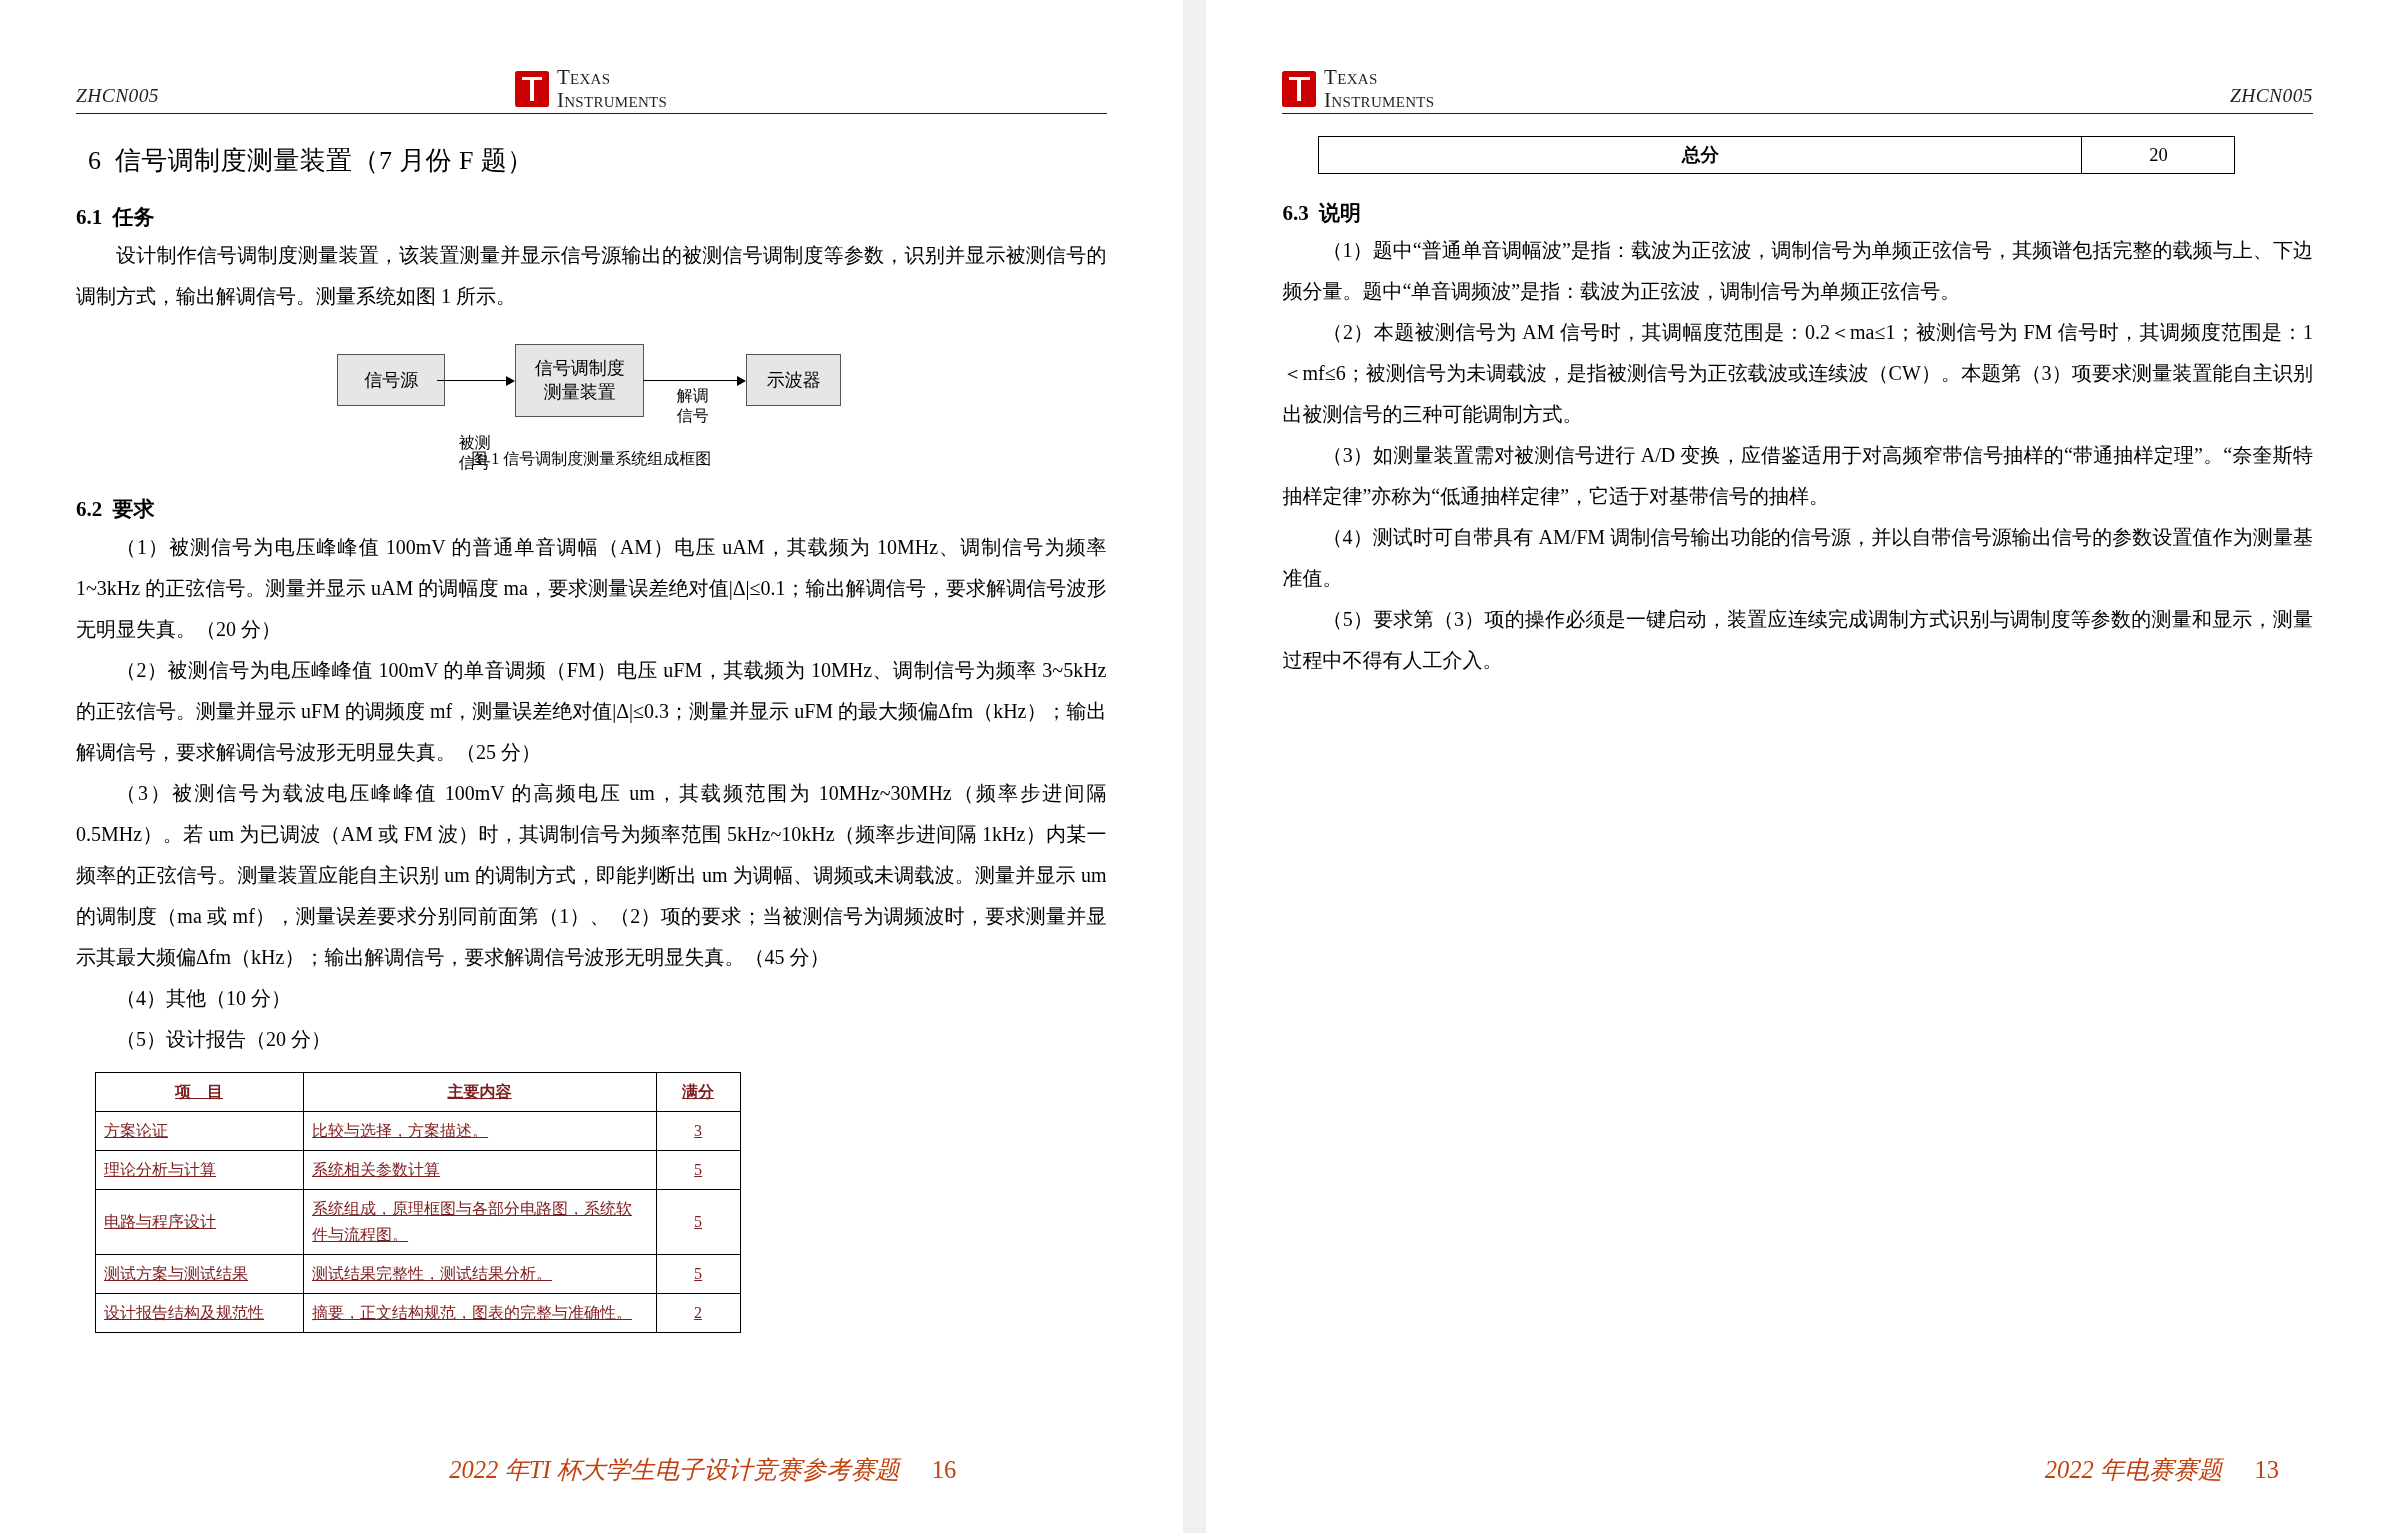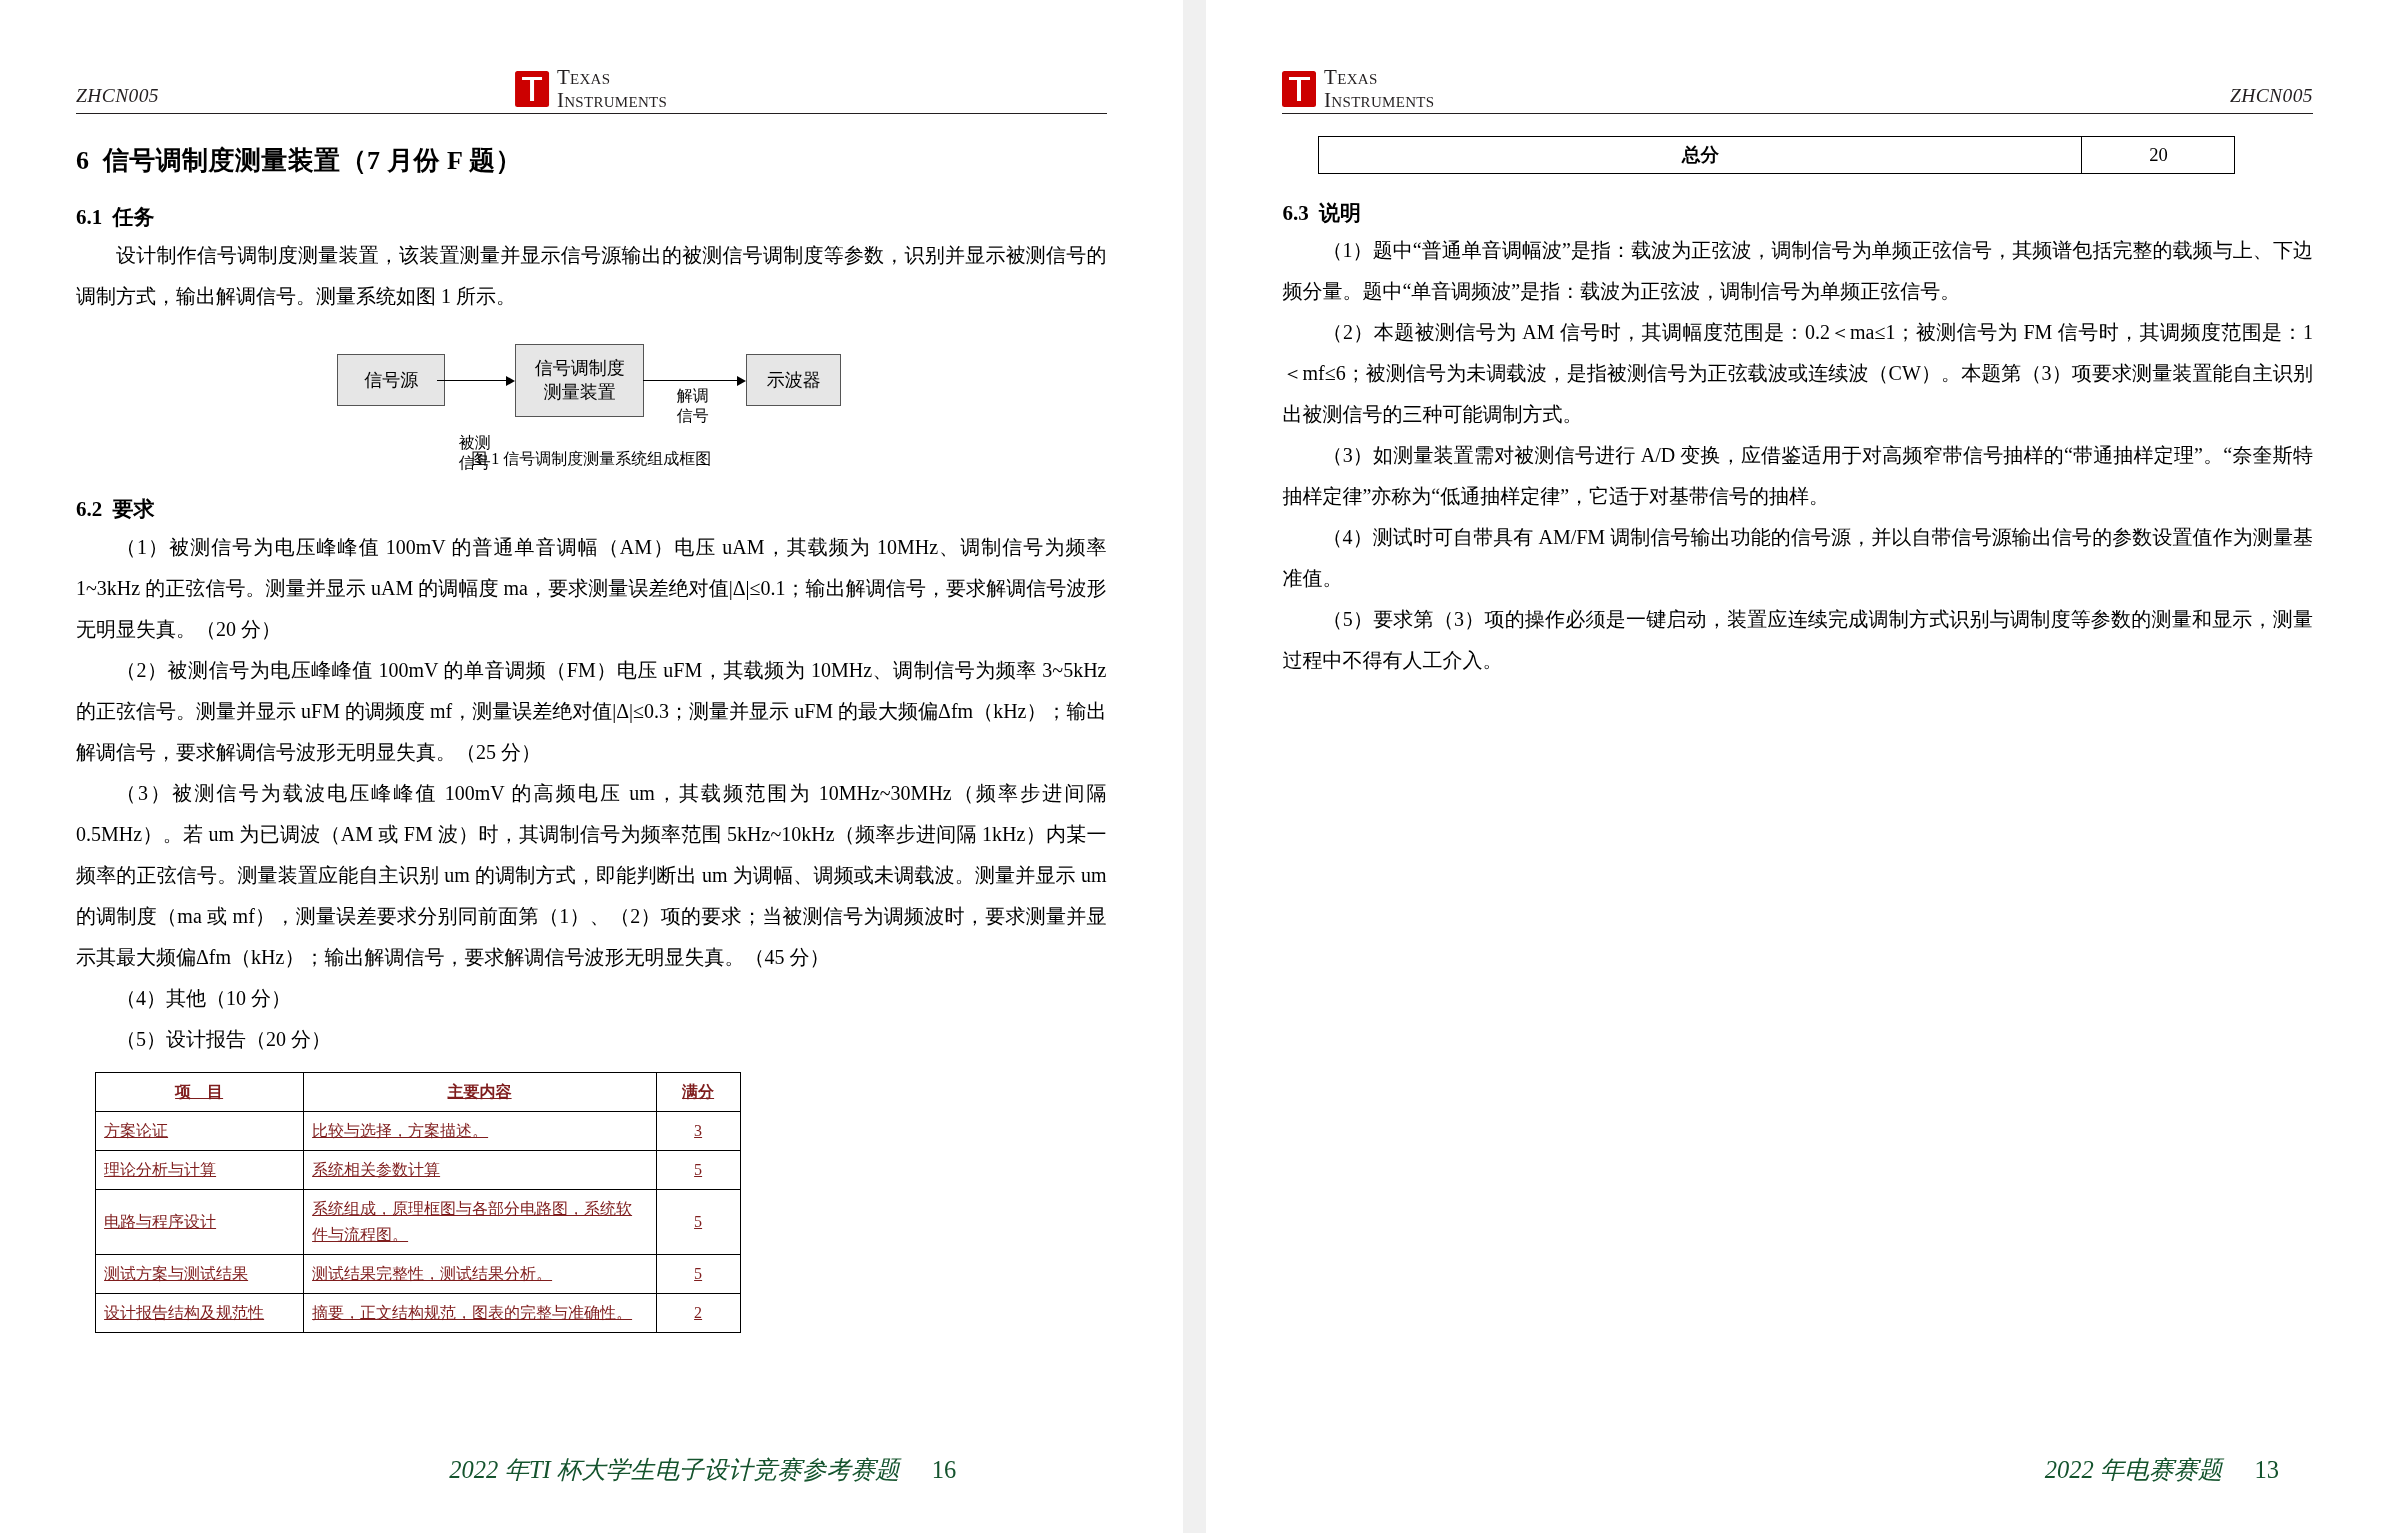--- a/index.html
+++ b/index.html
@@ -115,23 +115,23 @@
     font-family: "Liberation Serif", serif;
     font-size: 21px;
     font-variant: small-caps;
     letter-spacing: 0.3px;
     margin-top: 1.7px;
   }
 
   
   .h1 {
     font-size: 26px;
-    font-weight: bold;
-    color: #000;
-    margin: 29px 0 0 0;
+    font-weight: normal;
+    color: #000;
+    margin: 29px 0 0 12px;
     letter-spacing: 0.4px;
   }
   .h1 .num { margin-right: 13.5px; }
   .h2 {
     font-size: 21px;
     font-weight: bold;
     color: #000;
     margin: 25.4px 0 3.4px 0;
     font-family: Liberation Serif, serif;
   }
@@ -240,21 +240,21 @@
   }
   .total-label { width: 745px; font-weight: bold; }
   .total-val { width: 135px; }
 
   
   .footer {
     position: absolute;
     bottom: 47px;
     font-style: italic;
     font-size: 24.5px;
-    color: #14532d;
+    color: #c2410c;
     font-family: "Liberation Serif", serif;
   }
   .footer.fl { left: 50%; transform: translateX(-28%); }
   .footer.fr { right: 110px; }
   .footer .pno {
     font-style: normal;
     margin-left: 32px;
     font-weight: normal;
   }
 </style>

